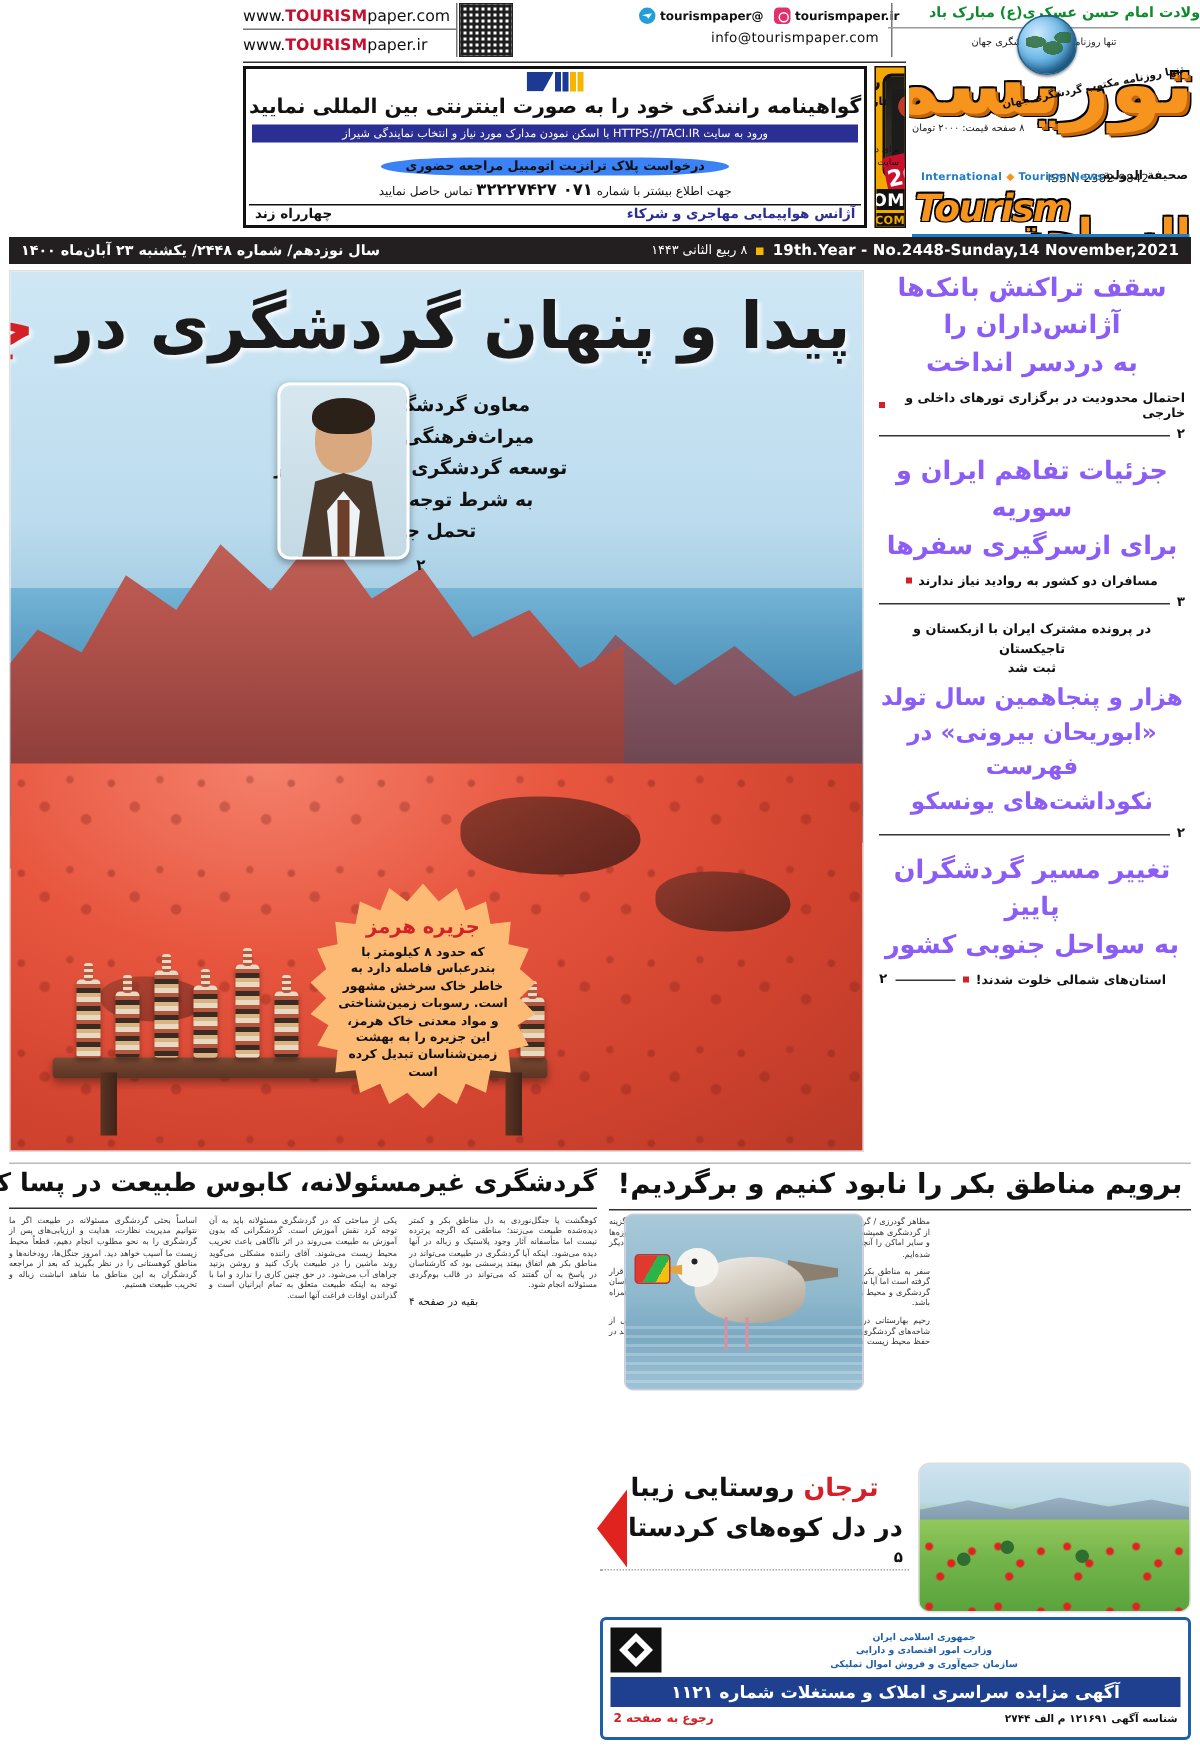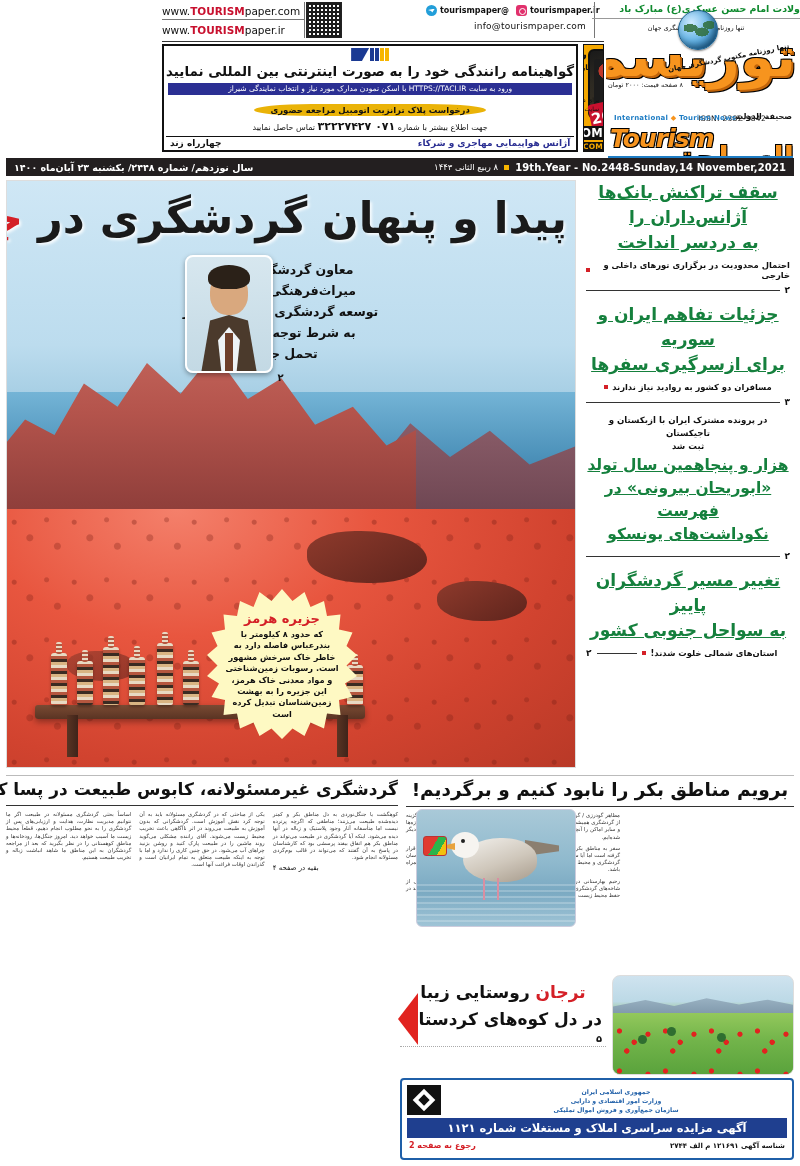--- a/index.html
+++ b/index.html
@@ -99,21 +99,21 @@
 
   .ad-driving { flex:1; border:2px solid #111; background:#fff; position:relative; padding:2px; }
   .ad-flagbar { height:13px; display:flex; justify-content:center; gap:1px; margin-bottom:1px; }
   .fb { width:4px; height:13px; }
   .fb.y { background:#f7b500; } .fb.b { background:#1b3a93; }
   .fb.slant{ width:18px; background:#1b3a93; clip-path: polygon(0 0, 100% 0, 60% 100%, 0 100%); }
   .ad-l1 { font-size:13.5px; font-weight:bold; color:#111; text-align:center; direction:rtl; white-space:nowrap; line-height:19px; }
   .ad-l2 { background:#2b2f93; color:#fff; font-size:7.5px; text-align:center; direction:rtl; line-height:12px; margin:2px 2px; white-space:nowrap; }
   .ad-l3 { position:relative; text-align:center; margin-top:3px; }
   .ad-oval {
-    display:inline-block; background:#eab308; color:#111; font-size:8.5px; font-weight:bold;
+    display:inline-block; background:#3b82f6; color:#111; font-size:8.5px; font-weight:bold;
     padding:1px 16px; border-radius:50%/100%; direction:rtl; white-space:nowrap;
   }
   .ad-l4 { font-size:8px; text-align:center; direction:rtl; margin-top:3px; color:#111; white-space:nowrap; }
   .ad-l4 b { font-size:11px; }
   .ad-foot { display:flex; flex-direction:row-reverse; justify-content:space-between; align-items:center;
              border-top:1px solid #111; margin-top:3px; padding:1px 4px 0 4px; }
   .ad-foot span { font-size:9px; font-weight:bold; color:#111; direction:rtl; }
   .ad-foot .mid { color:#2b2f93; }
 
   .ad-soofi { width:160px; background:#f5a800; border:1px solid #111; position:relative; overflow:hidden; }
@@ -216,31 +216,31 @@
     background:#d9a87e; }
   .p-hair { position:absolute; left:50%; transform:translateX(-50%); top:8px; width:42px; height:24px; border-radius:50% 50% 40% 40%;
     background:#2b2118; }
   .p-body { position:absolute; left:50%; transform:translateX(-50%); bottom:0; width:86px; height:56px;
     background:#4b3a2c; clip-path: polygon(18% 100%, 28% 10%, 50% 0, 72% 10%, 82% 100%); }
   .p-shirt { position:absolute; left:50%; transform:translateX(-50%); bottom:0; width:22px; height:44px; background:#eef3f6;
     clip-path: polygon(50% 0, 100% 30%, 85% 100%, 15% 100%, 0 30%); }
   .p-tie { position:absolute; left:50%; transform:translateX(-50%); bottom:0; width:8px; height:38px; background:#6d3f2a; }
 
   .starburst {
-    position:absolute; left:200px; bottom:28px; width:150px; height:150px; background:#fef9c3;
+    position:absolute; left:200px; bottom:28px; width:150px; height:150px; background:#fdba74;
     clip-path: polygon(50% 0%,57% 8%,65% 2%,69% 12%,78% 8%,80% 18%,89% 17%,88% 27%,97% 29%,93% 38%,100% 44%,93% 51%,100% 58%,92% 63%,97% 72%,88% 74%,89% 84%,80% 83%,78% 93%,69% 89%,65% 98%,57% 93%,50% 100%,43% 93%,35% 98%,31% 89%,22% 93%,20% 83%,11% 84%,12% 74%,3% 72%,8% 63%,0% 58%,7% 51%,0% 44%,7% 38%,3% 29%,12% 27%,11% 17%,20% 18%,22% 8%,31% 12%,35% 2%,43% 8%);
     padding:22px 18px; direction:rtl; text-align:center;
   }
   .sb-title { font-size:13px; font-weight:bold; color:#d42027; line-height:16px; }
   .sb-body { font-size:8.2px; color:#111; line-height:11.4px; margin-top:2px; font-weight:bold; }
 
   
   .rcol { position:absolute; right:6px; top:180px; width:212px; }
   .rcol-inner { padding:0 4px; }
-  .r-hl { direction:rtl; text-align:center; font-size:17px; font-weight:bold; color:#15803d; line-height:25px;text-decoration:underline; }
+  .r-hl { direction:rtl; text-align:center; font-size:17px; font-weight:bold; color:#8b5cf6; line-height:25px; }
   .r-hl.sm { font-size:15.5px; line-height:23px; }
   .r-kicker { direction:rtl; text-align:center; font-size:8.6px; color:#111; line-height:13px; margin:4px 0 1px; font-weight:bold; }
   .r-bullet { display:flex; flex-direction:row-reverse; align-items:center; justify-content:center; gap:4px;
     direction:rtl; font-size:8.4px; color:#111; margin-top:5px; font-weight:bold; }
   .bsq { width:4px; height:4px; background:#d42027; flex:0 0 auto; }
   .r-sep { display:flex; flex-direction:row-reverse; align-items:center; gap:5px; margin:5px 0 7px; }
   .r-sep .pgn { font-size:9px; color:#111; font-weight:bold; }
   .r-sep .ln { flex:1; height:1px; background:#333; }
 
   

